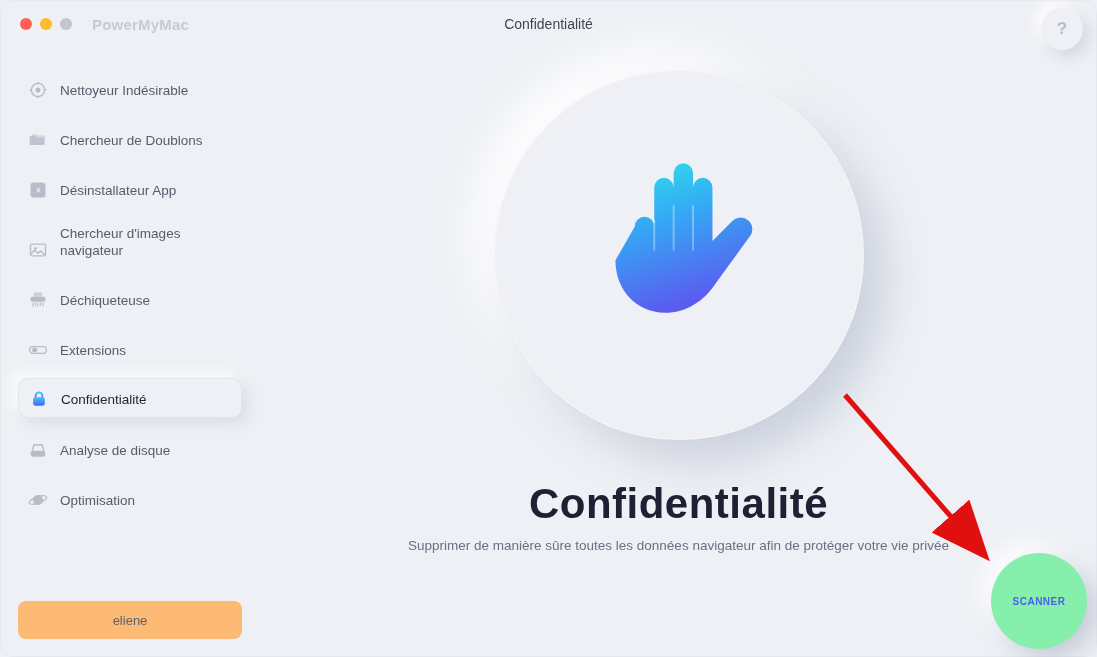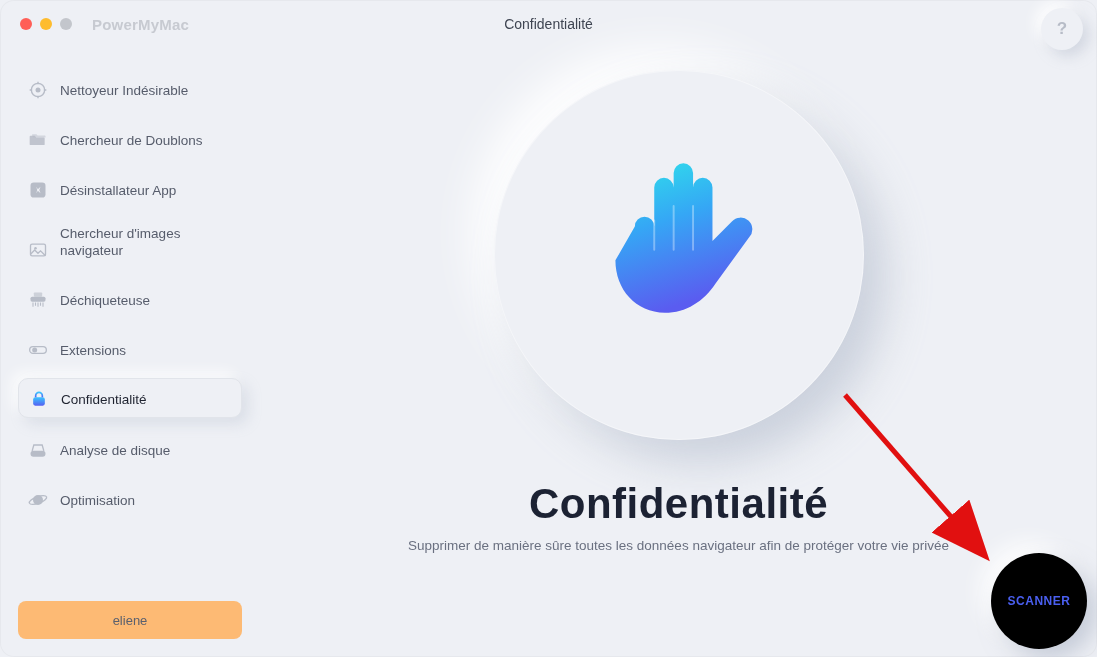--- a/index.html
+++ b/index.html
@@ -158,27 +158,27 @@
       text-align: left;
       max-width: 650px;
     }
     .scan-button {
       position: absolute;
       right: 10px;
       bottom: 8px;
       width: 96px;
       height: 96px;
       border-radius: 50%;
-      background: #000000;
+      background: #86efac;
       box-shadow: 10px 10px 22px rgba(160,170,190,0.5), -10px -10px 22px rgba(255,255,255,0.95);
       display: flex;
       align-items: center;
       justify-content: center;
       color: #4a5ff0;
-      font-size: 12px;
+      font-size: 10px;
       font-weight: 700;
       letter-spacing: 0.5px;
       cursor: pointer;
       text-align: center;
     }
     .arrow-annot {
       position: absolute;
       pointer-events: none;
       z-index: 20;
     }

